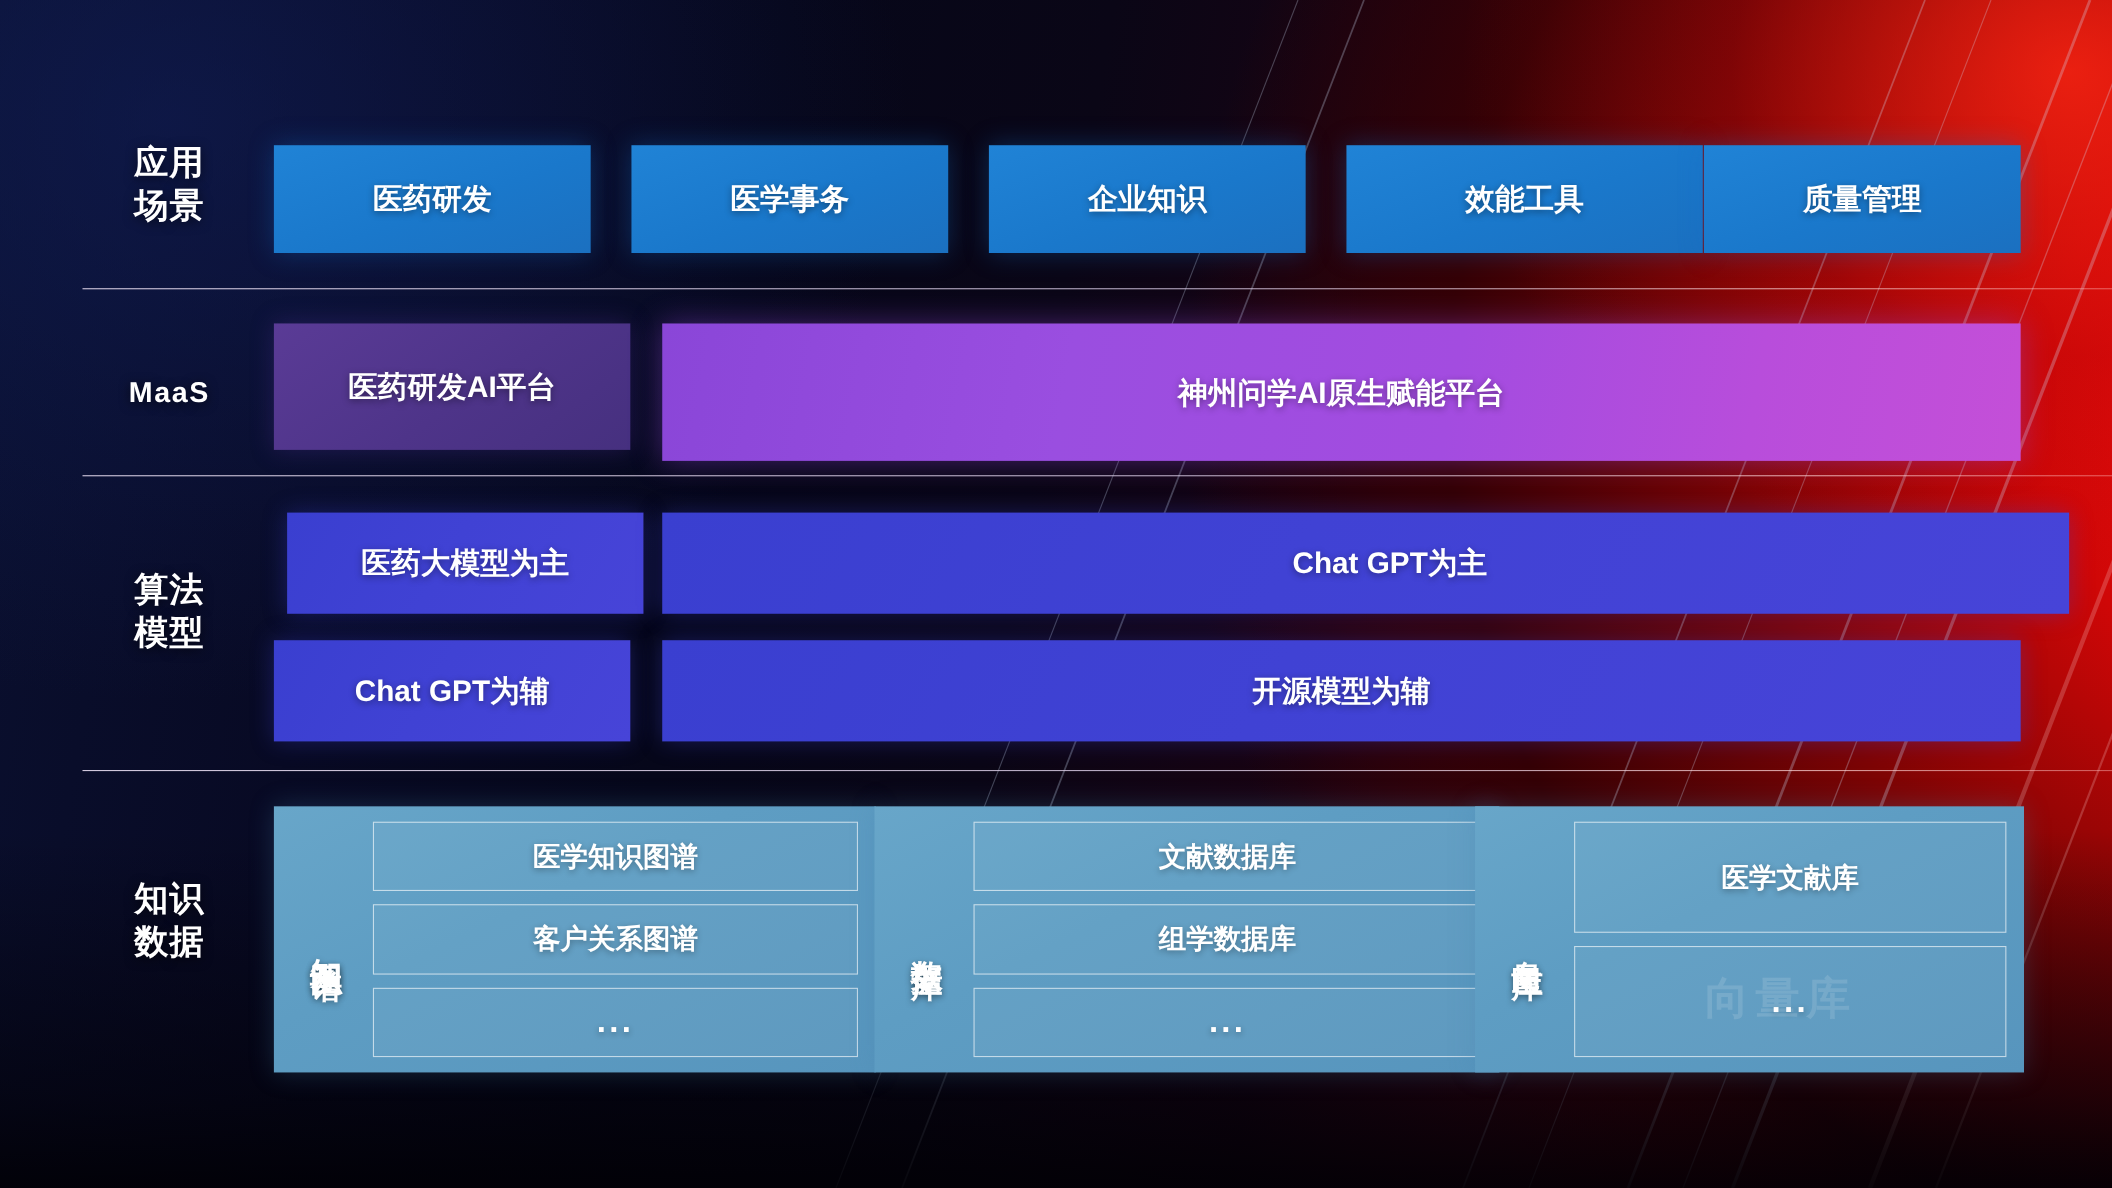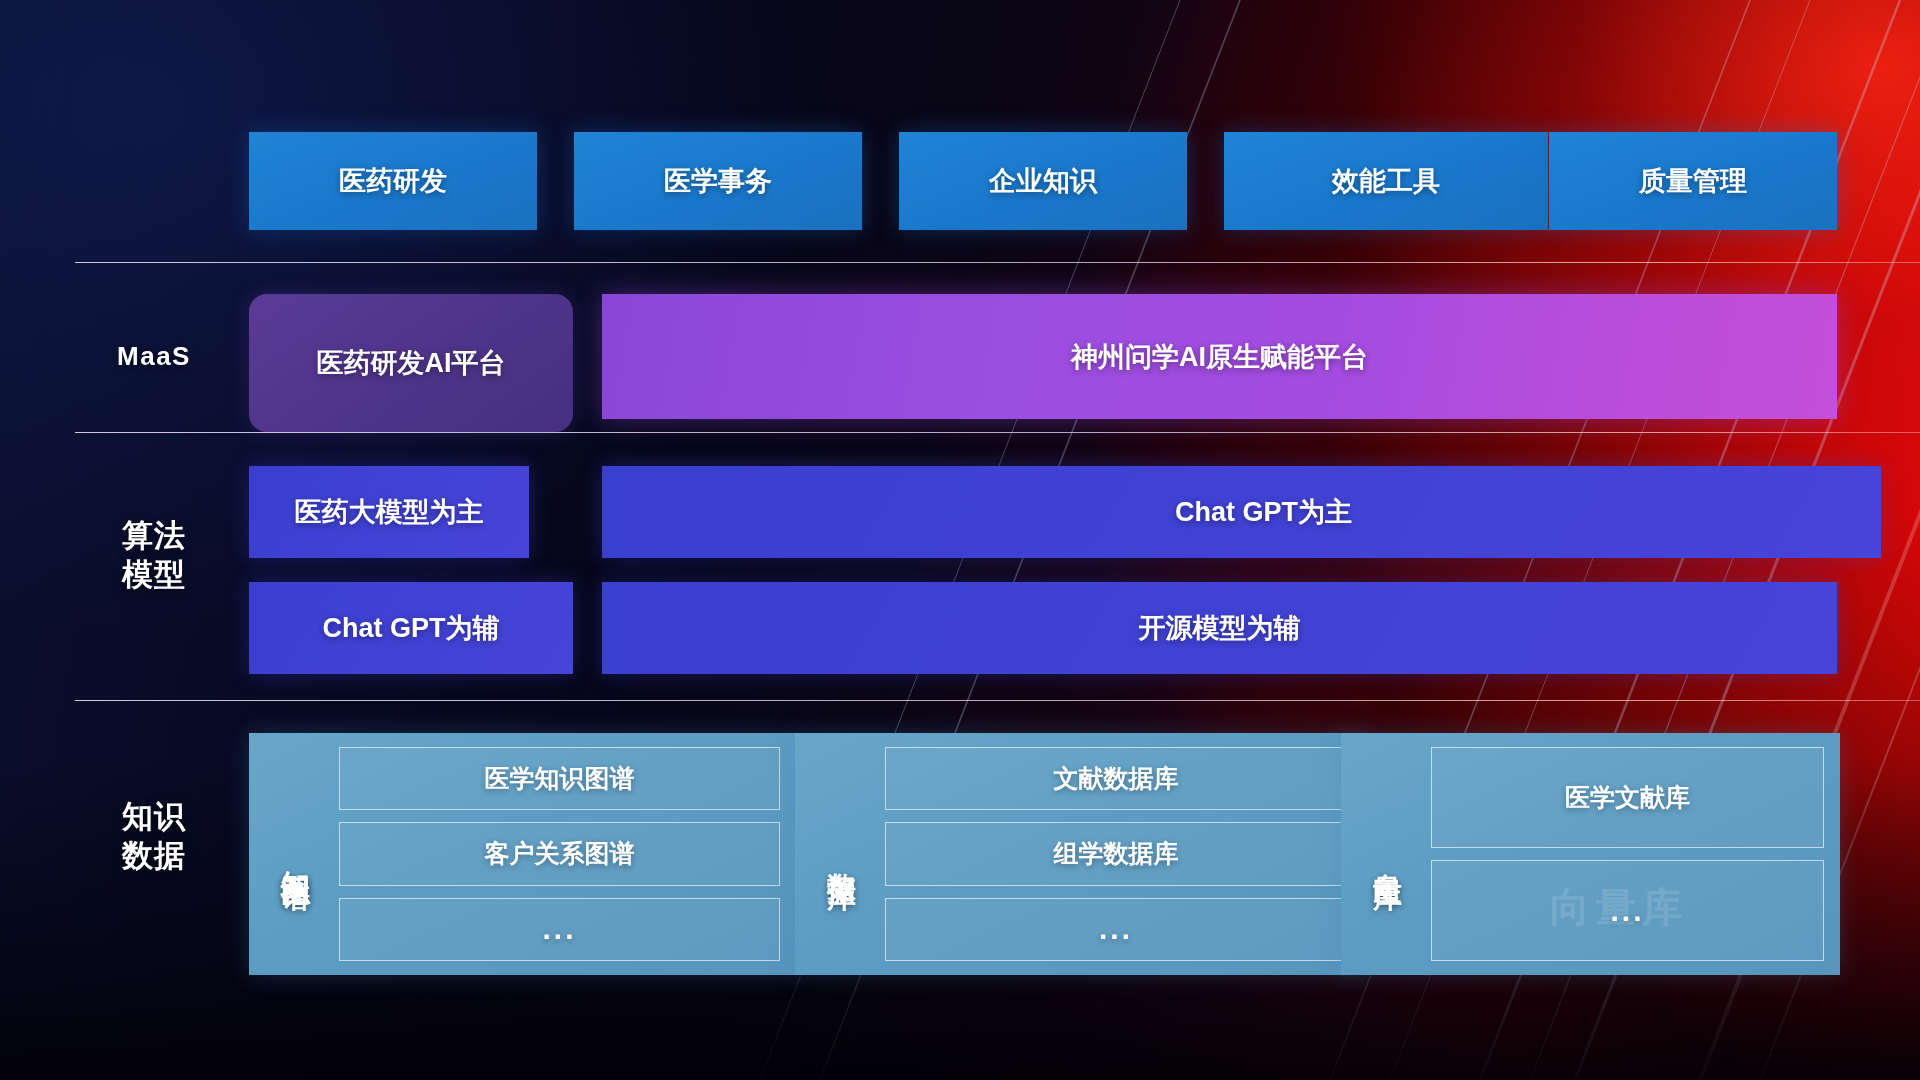--- a/index.html
+++ b/index.html
@@ -70,25 +70,24 @@
   
   .app-card{
     height:98px;
     font-size:27px;
     background:linear-gradient(160deg,#2083d6 0%,#1a78cb 55%,#1b70c0 100%);
     box-shadow:0 0 22px rgba(20,110,200,.35);
   }
 
   
   .maas-left{
-    height:138px;
+    height:115px;
     font-size:27px;
     background:linear-gradient(145deg,#5a3b96 0%,#4e3489 55%,#46307f 100%);
     box-shadow:0 0 20px rgba(80,50,150,.35);
-    border-radius:18px;
   }
   .maas-right{
     height:125px;
     font-size:27px;
     background:linear-gradient(100deg,#8a46d8 0%,#9a4ee0 30%,#a34ce0 58%,#b84ddb 80%,#c44fd8 100%);
     box-shadow:0 0 26px rgba(150,70,220,.42);
   }
 
   
   .mdl{
@@ -175,20 +174,24 @@
     <g stroke="url(#sg2)" fill="none">
       <path d="M1700 1080 L2120 0" stroke-width="4"></path>
       <path d="M1760 1080 L2180 0" stroke-width="2"></path>
     </g>
   </svg>
 </div>
 <div class="bg-bottomdark"></div>
 
 <div class="board">
 
+  <div class="rowlabel" style="top:128px;">
+    <div>应用</div>
+    <div>场景</div>
+  </div>
 
   <div class="card app-card" style="left:249px;  top:132px; width:288px;">
       <span>医药研发</span>
     </div>
   <div class="card app-card" style="left:574px;  top:132px; width:288px;">
       <span>医学事务</span>
     </div>
   <div class="card app-card" style="left:899px;  top:132px; width:288px;">
       <span>企业知识</span>
     </div>
@@ -212,21 +215,21 @@
       <span>神州问学AI原生赋能平台</span>
     </div>
 
   <div class="divider" style="top:432px;"></div>
 
   <div class="rowlabel" style="top:516px;">
     <div>算法</div>
     <div>模型</div>
   </div>
 
-  <div class="card mdl" style="left:249px; top:466px; width:280px;">
+  <div class="card mdl" style="left:261px; top:466px; width:324px;">
       <span>医药大模型为主</span>
     </div>
   <div class="card mdl" style="left:602px; top:466px; width:1279px;padding-left:44px;">
       <span>Chat GPT为主</span>
     </div>
   <div class="card mdl" style="left:249px; top:582px; width:324px;">
       <span>Chat GPT为辅</span>
     </div>
   <div class="card mdl" style="left:602px; top:582px; width:1235px;">
       <span>开源模型为辅</span>

